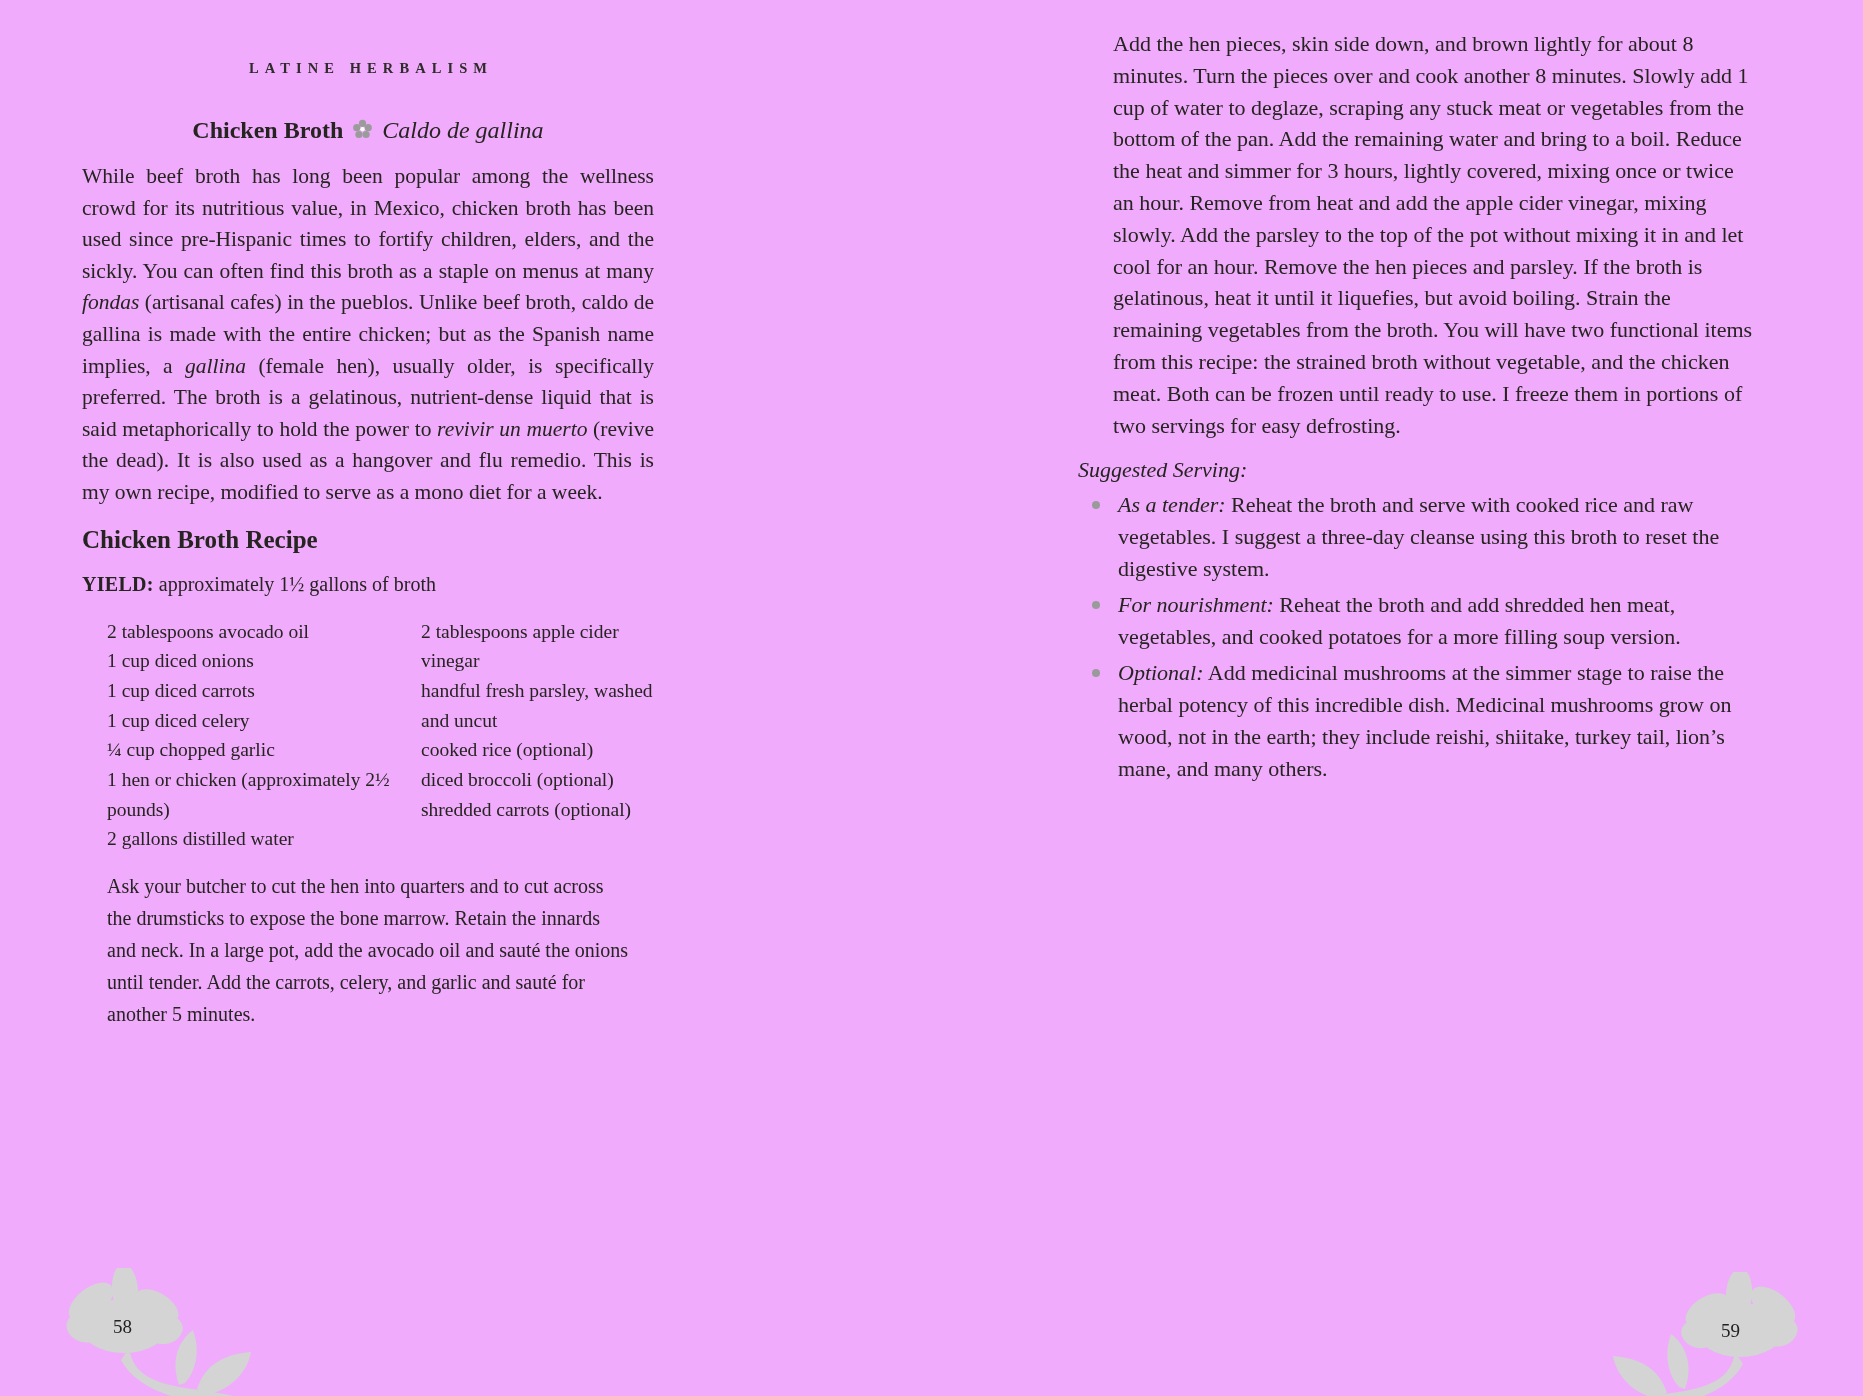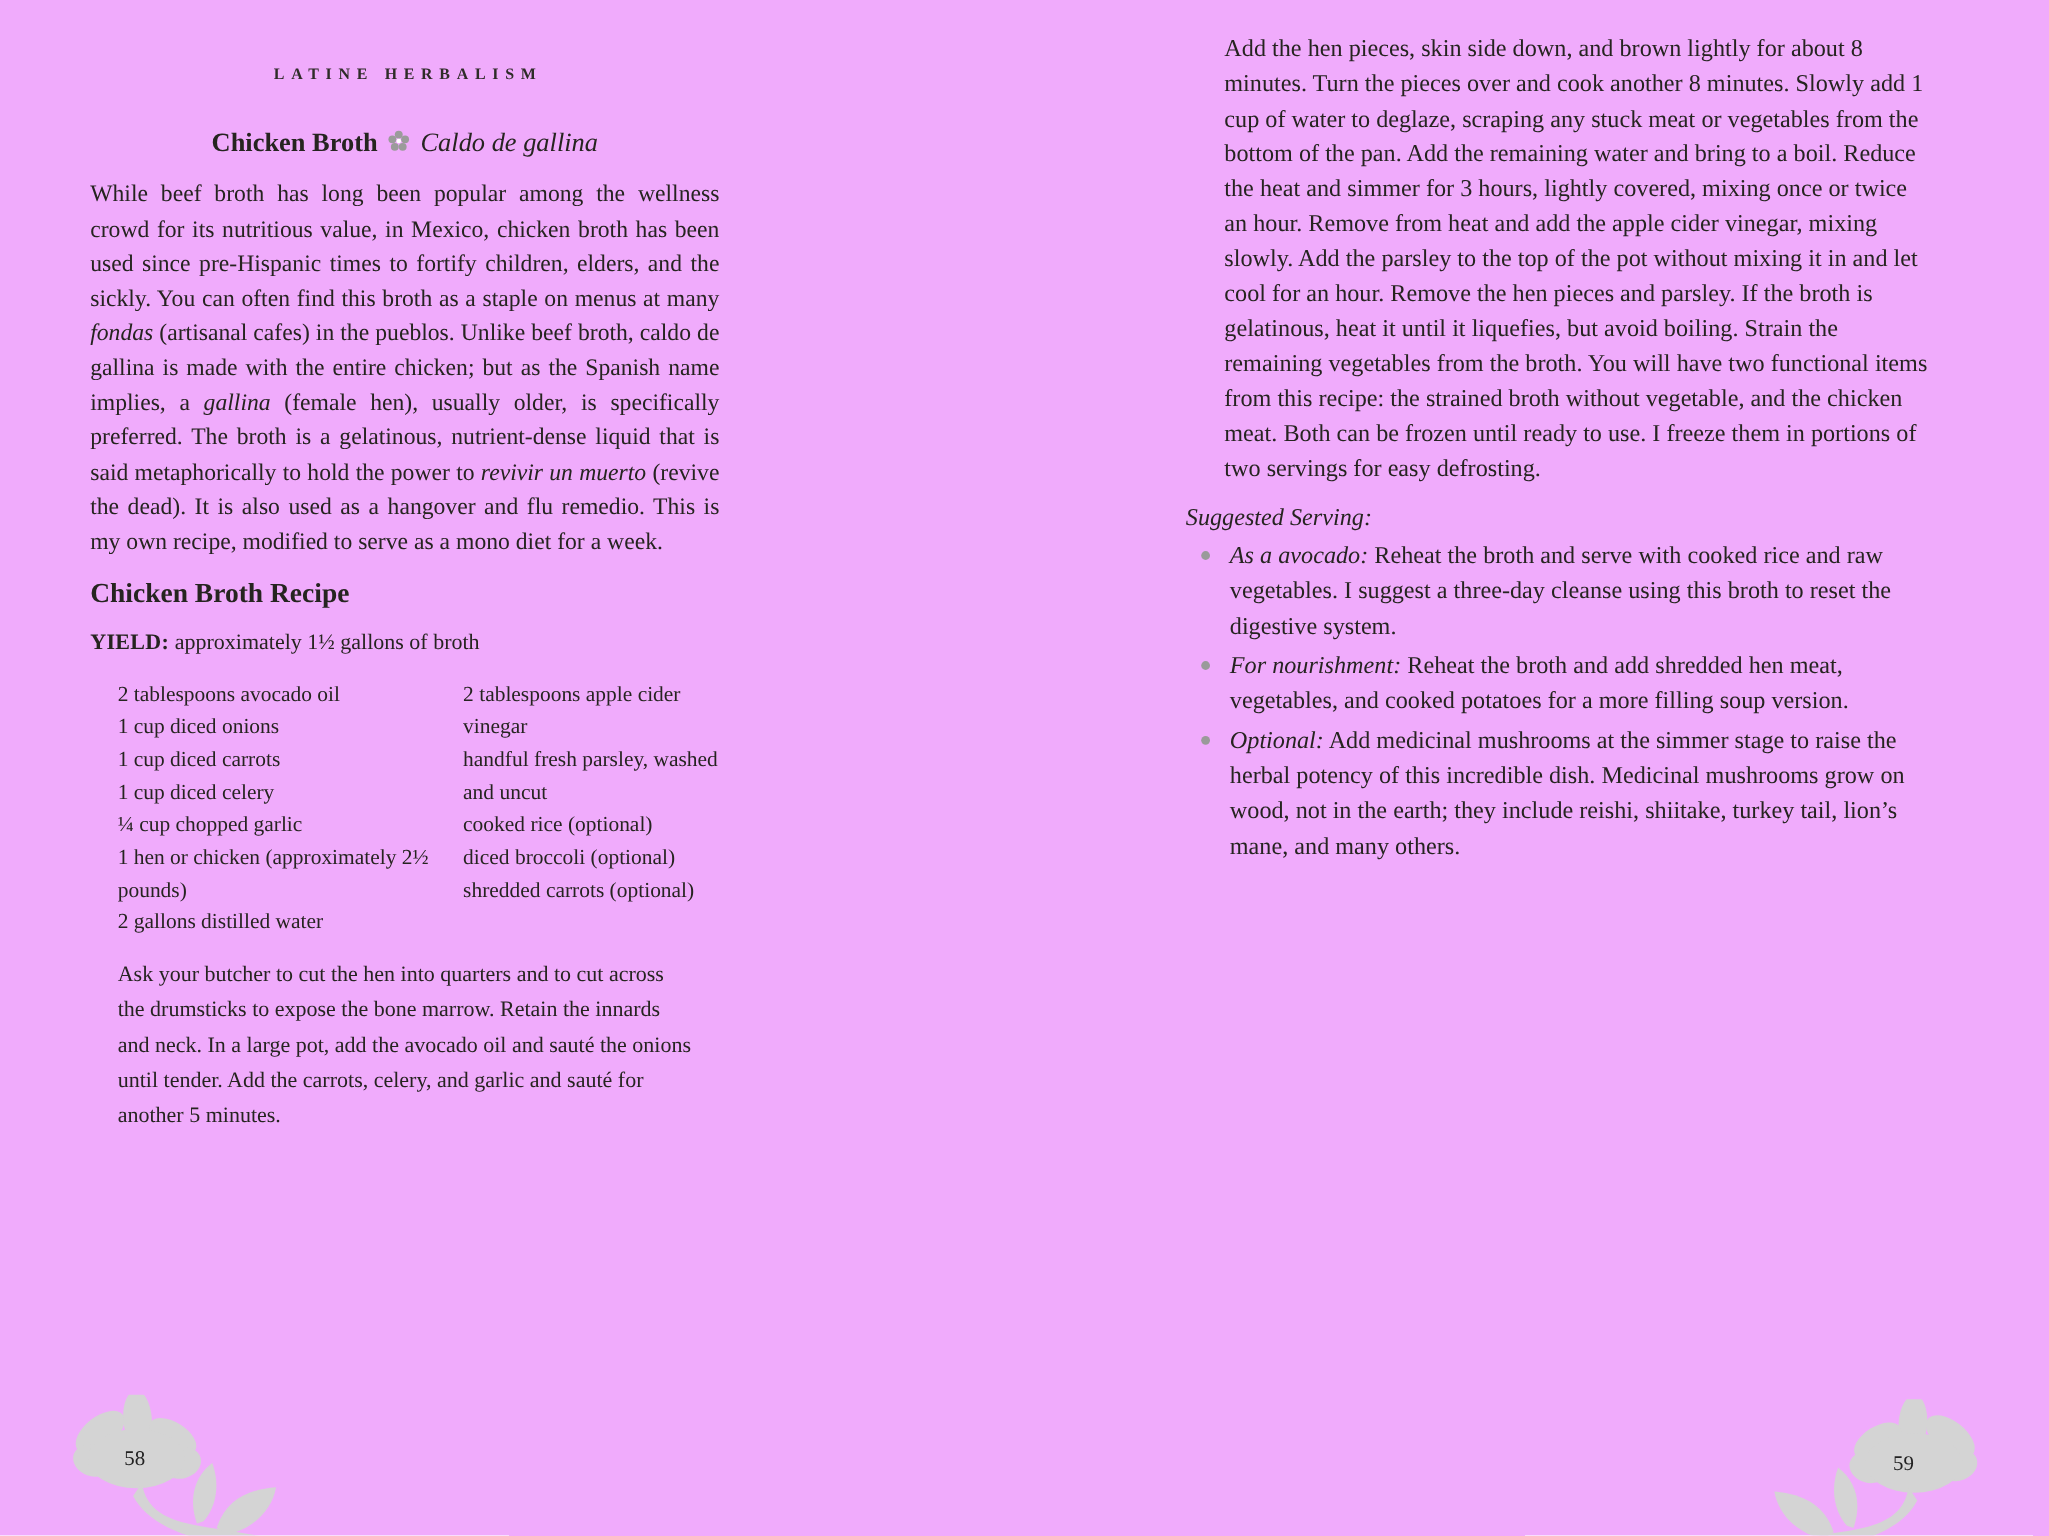--- a/index.html
+++ b/index.html
@@ -108,21 +108,21 @@
   </section>
 
   <section class="page-right">
 
 
     <p class="continuation">Add the hen pieces, skin side down, and brown lightly for about 8 minutes. Turn the pieces over and cook another 8 minutes. Slowly add 1 cup of water to deglaze, scraping any stuck meat or vegetables from the bottom of the pan. Add the remaining water and bring to a boil. Reduce the heat and simmer for 3 hours, lightly covered, mixing once or twice an hour. Remove from heat and add the apple cider vinegar, mixing slowly. Add the parsley to the top of the pot without mixing it in and let cool for an hour. Remove the hen pieces and parsley. If the broth is gelatinous, heat it until it liquefies, but avoid boiling. Strain the remaining vegetables from the broth. You will have two functional items from this recipe: the strained broth without vegetable, and the chicken meat. Both can be frozen until ready to use. I freeze them in portions of two servings for easy defrosting.</p>
 
     <p class="serving-label">Suggested Serving:</p>
 
     <ul class="serving-list">
-        <li><span class="bullet"></span><em class="lead">As a avocado:</em><span> Reheat the broth and serve with cooked rice and raw vegetables. I suggest a three-day cleanse using this broth to reset the digestive system.</span></li>
+        <li><span class="bullet"></span><em class="lead">As a tender:</em><span> Reheat the broth and serve with cooked rice and raw vegetables. I suggest a three-day cleanse using this broth to reset the digestive system.</span></li>
         <li><span class="bullet"></span><em class="lead">For nourishment:</em><span> Reheat the broth and add shredded hen meat, vegetables, and cooked potatoes for a more filling soup version.</span></li>
         <li><span class="bullet"></span><em class="lead">Optional:</em><span> Add medicinal mushrooms at the simmer stage to raise the herbal potency of this incredible dish. Medicinal mushrooms grow on wood, not in the earth; they include reishi, shiitake, turkey tail, lion’s mane, and many others.</span></li>
       </ul>
   </section>
 
   <div class="corner corner-left">
     <svg width="320" height="160" viewBox="0 0 320 160" aria-hidden="true">
       <g fill="#d4d4d4">
         <ellipse cx="62" cy="34" rx="26" ry="14" transform="rotate(-38 62 34)"></ellipse>
         <ellipse cx="96" cy="22" rx="13" ry="26" transform="rotate(-4 96 22)"></ellipse>

